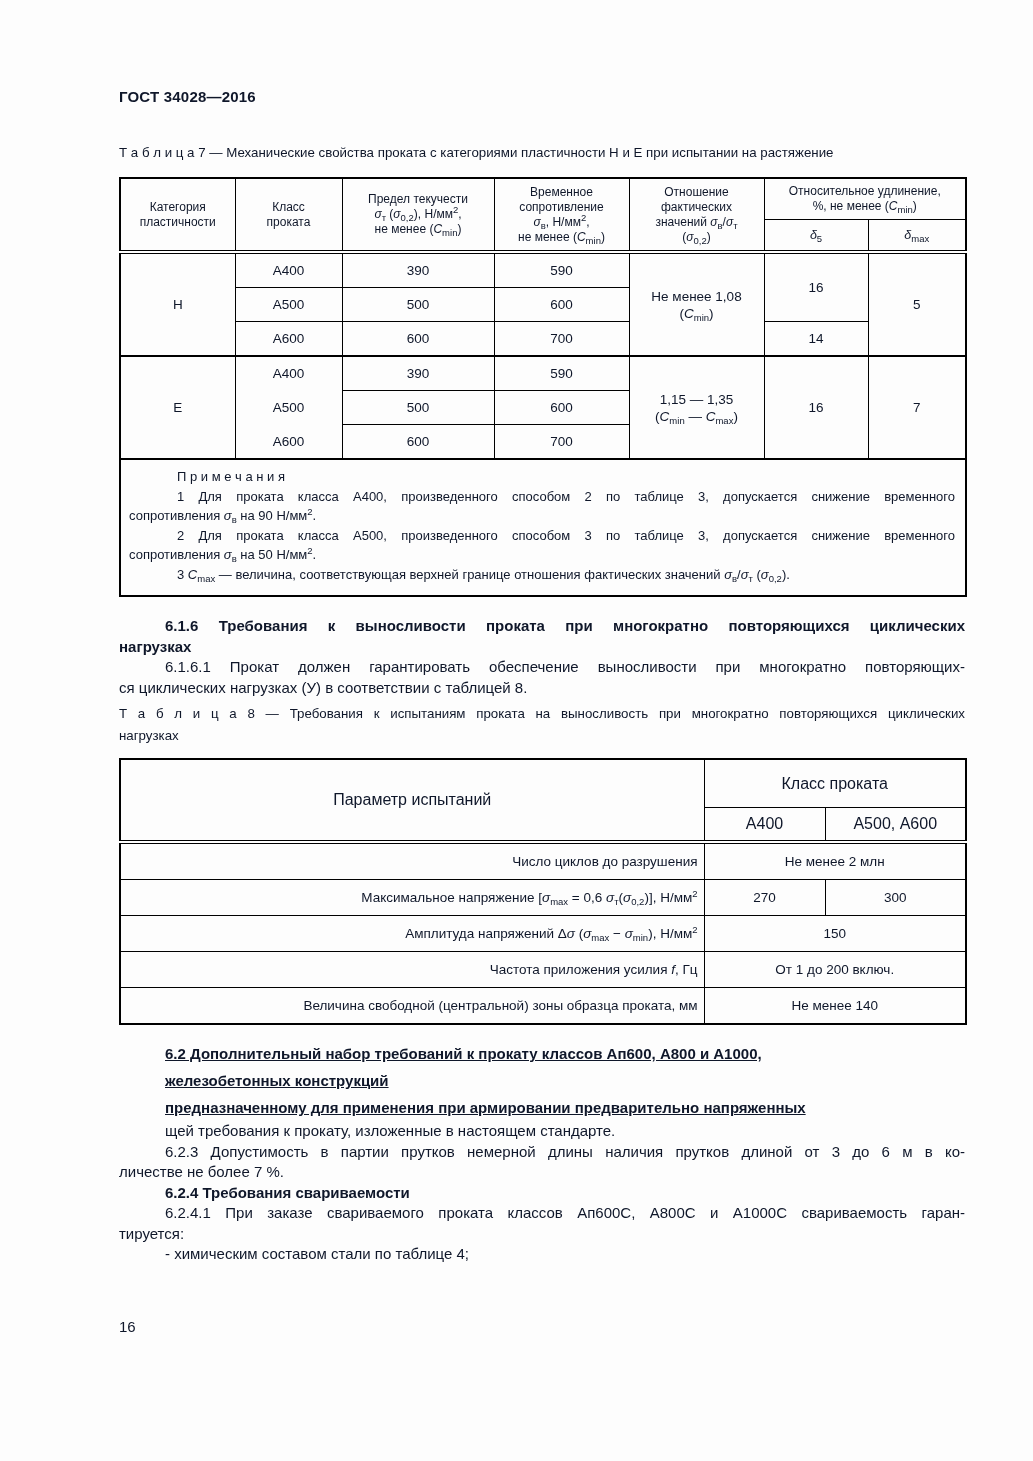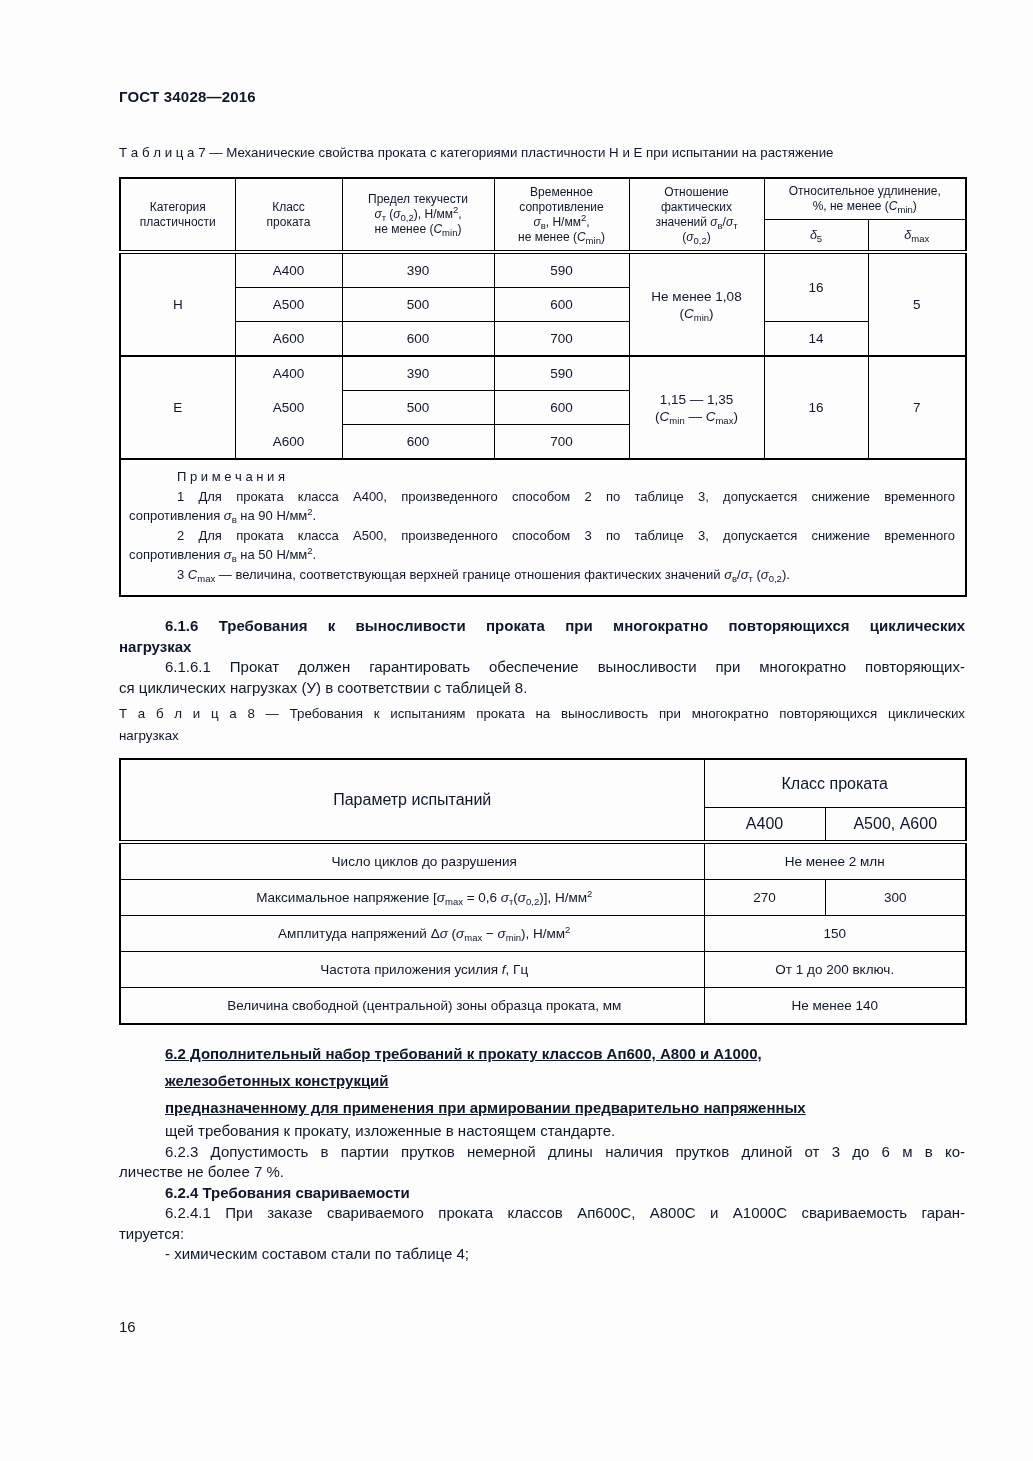--- a/index.html
+++ b/index.html
@@ -33,21 +33,21 @@
     padding:7px 10px 11px 8px; vertical-align:top;
   }
   .notes-cell .ind { text-indent:48px; }
 
   
   .t8 { margin-bottom:15px; }
   .t8 th, .t8 td { border:1px solid #000; text-align:center; vertical-align:middle; }
   .t8 thead th { font-weight:normal; font-size:16px; padding:7px 4px; }
   .t8 thead th.klassrow { height:33px; }
   .t8 tbody td { font-size:13.5px; padding:9px 6px; line-height:17px;text-align:center; }
-  .t8 tbody td.param { text-align:center; padding-left:30px; }
+  .t8 tbody td.param { text-align:right; padding-left:30px; }
   .t8 tr.dbl > td { border-top:4px double #000; }
 
   
   .para { font-size:15px; line-height:20.5px; }
   .para .ln { min-height:20.5px; }
   .bold { font-weight:bold; }
   .ind1 .ln:first-child { text-indent:46px; }
   .j { text-align:justify; text-align-last:justify; }
   .s62 { font-weight:bold; line-height:27px; padding-left:46px; margin:14px 0 0 0;text-decoration:underline; }
   .mb21 { margin-bottom:5px; }

